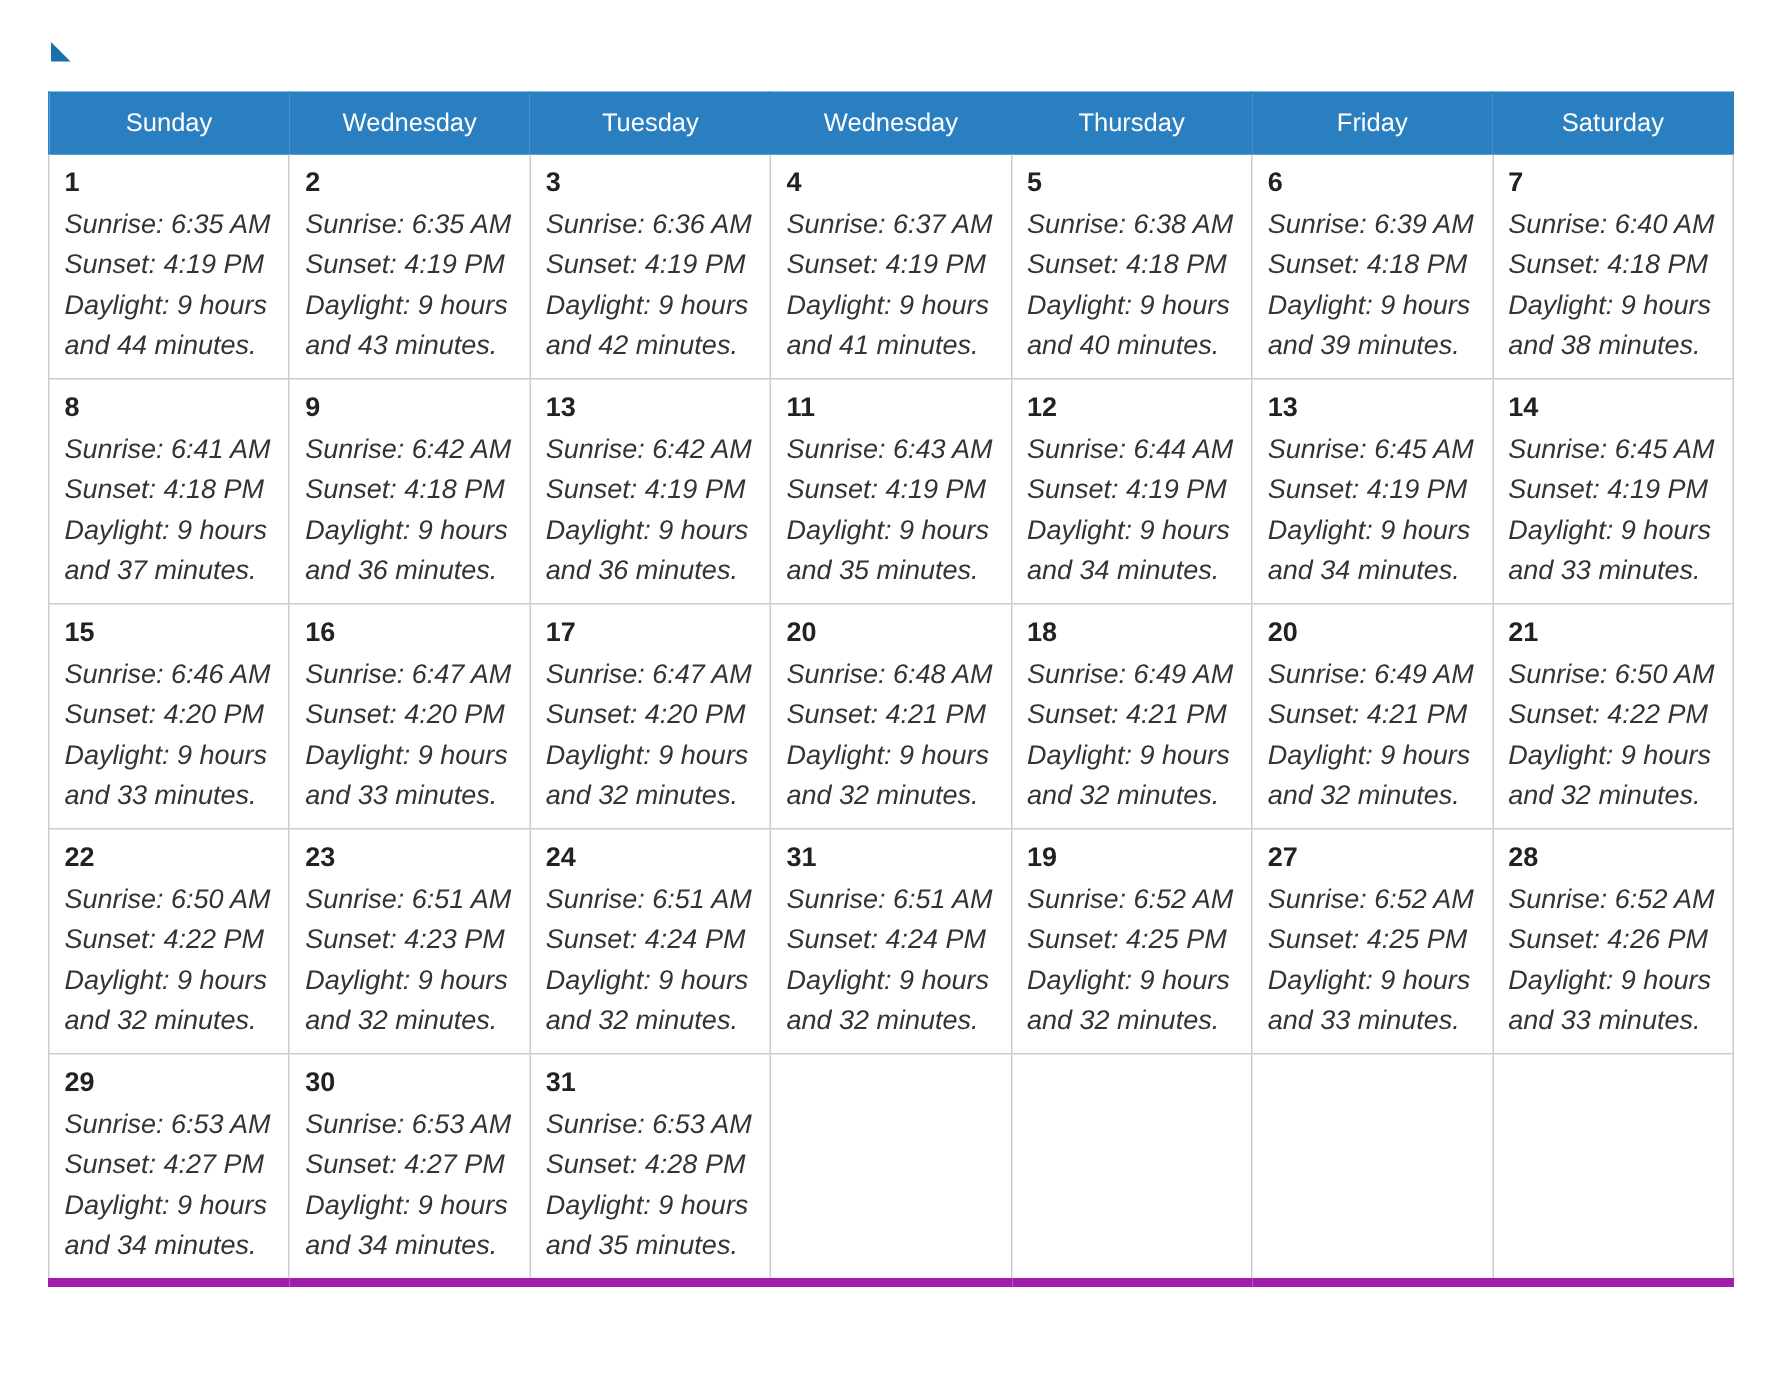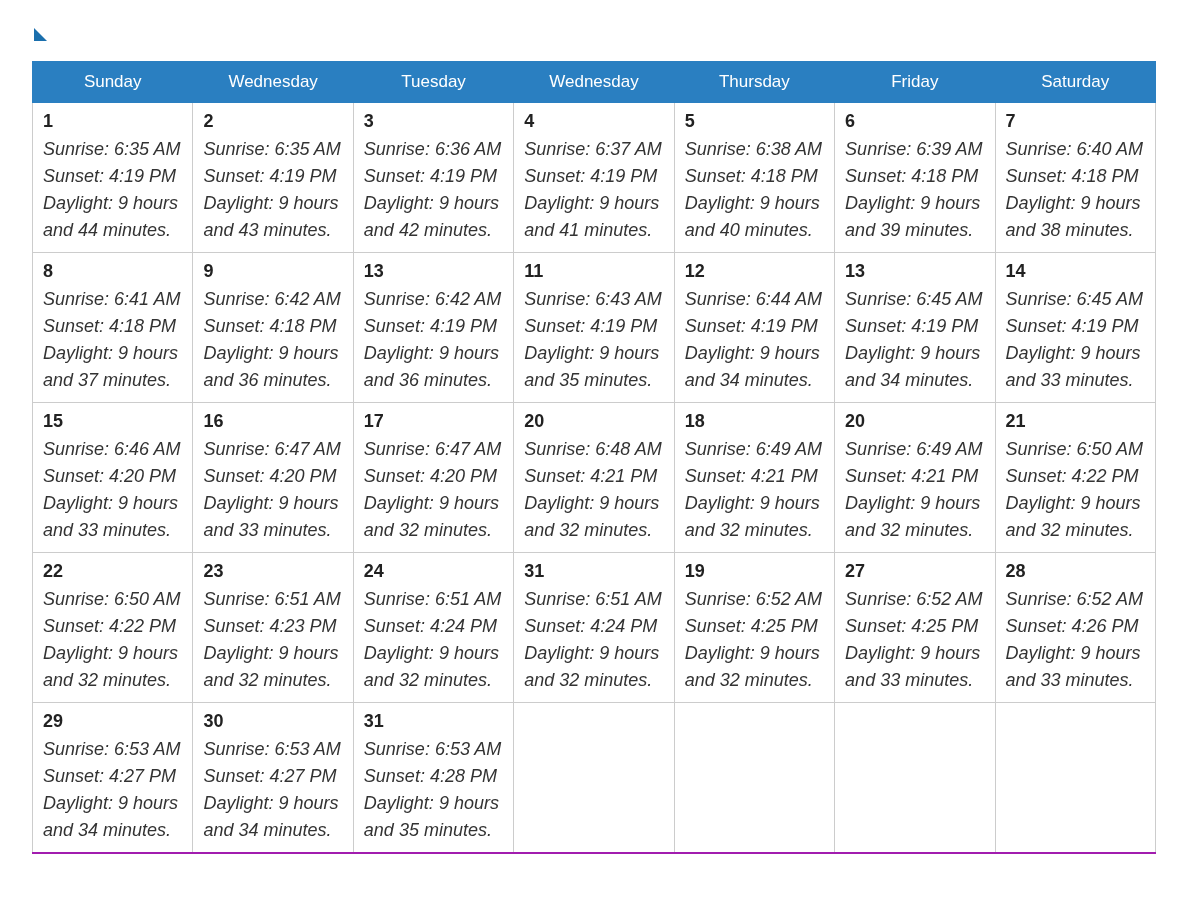--- a/index.html
+++ b/index.html
@@ -65,21 +65,21 @@
     .day-info {
       font-size: 18px;
       color: #333;
       line-height: 1.5;
       font-style: italic;
     }
     .empty-cell {
       background: #fff;
     }
     .calendar tbody tr:last-child td {
-      border-bottom: 2px solid #a21caf;
+      border-bottom: 6px solid #a21caf;
     }
     .logo-row {
       display: flex;
       align-items: center;
       gap: 0;
     }
     .logo-text-general {
       font-size: 30px;
       font-weight: bold;
       color: #222;

